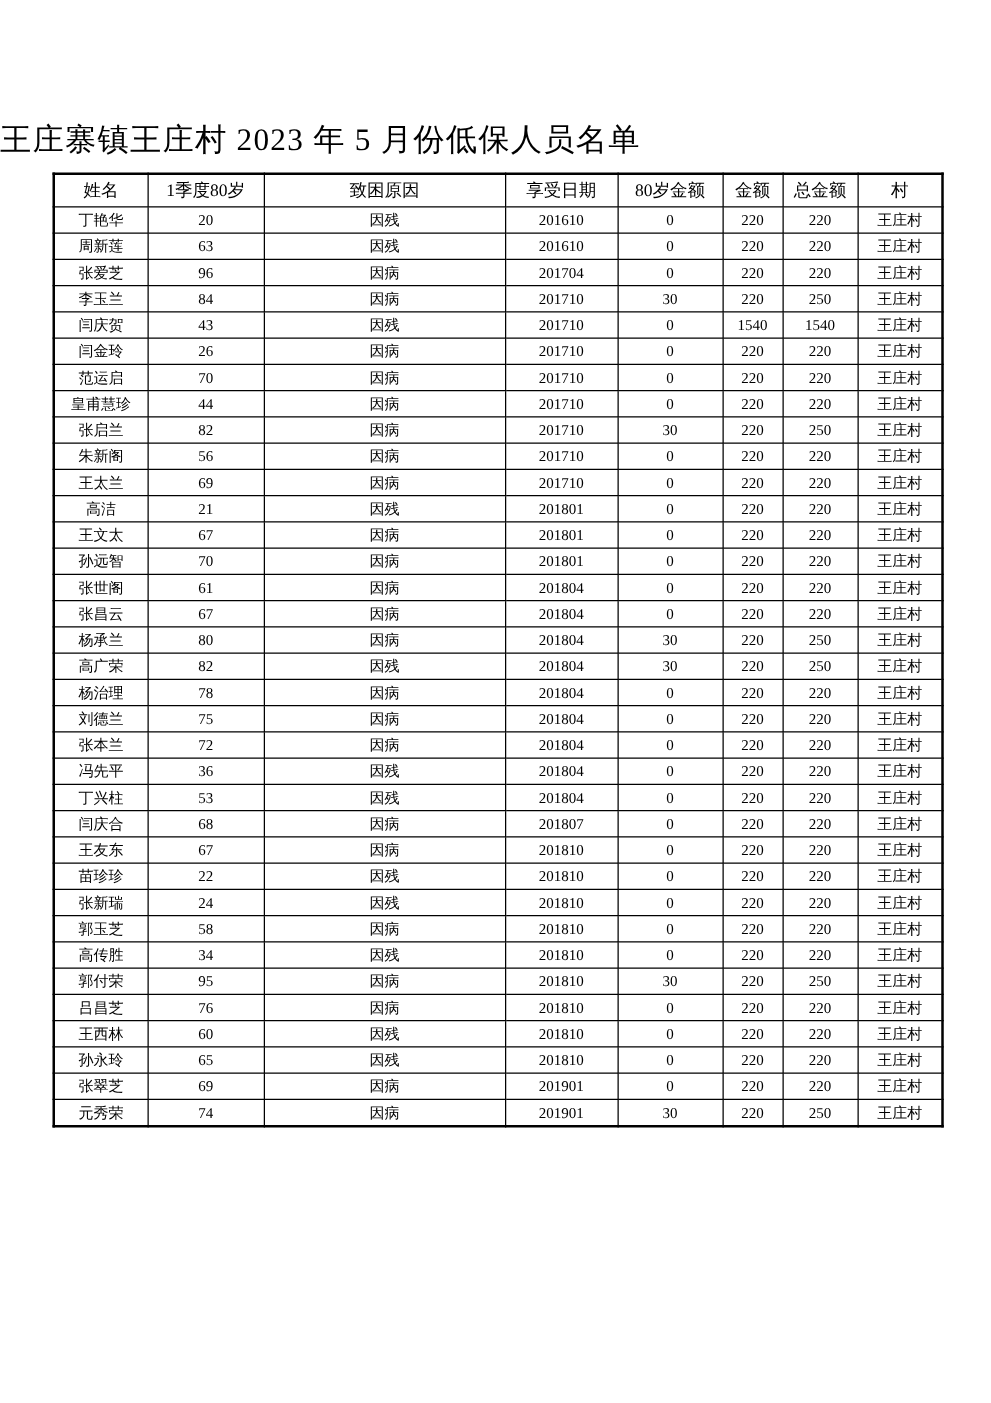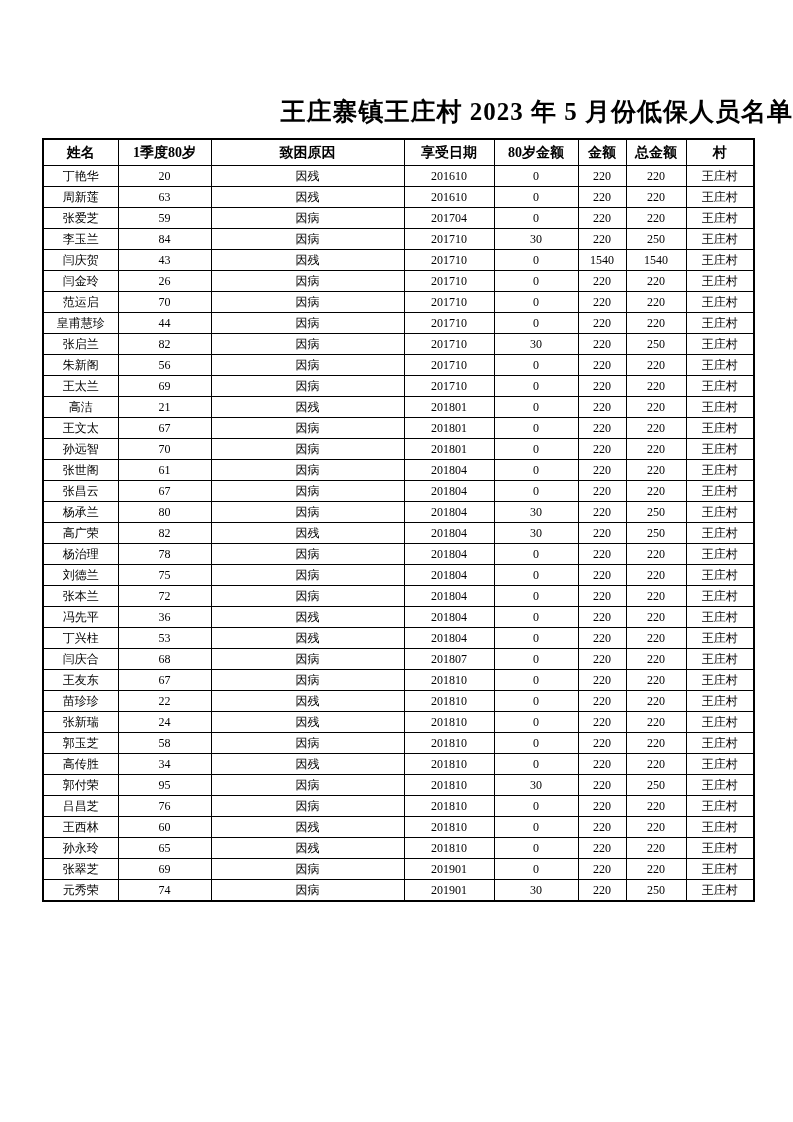--- a/index.html
+++ b/index.html
@@ -10,23 +10,23 @@
     background: #ffffff;
     font-family: "Liberation Serif", "DejaVu Serif", serif;
     color: #000000;
     overflow: hidden;
   }
   .doc-title {
     position: absolute;
     top: 95px;
     left: 0;
     width: 100%;
-    text-align: right;
+    text-align: left;
     font-size: 25px;
-    font-weight: bold;
+    font-weight: normal;
     letter-spacing: 1px;
     white-space: nowrap;
   }
   table.roster {
     position: absolute;
     left: 42px;
     top: 138px;
     width: 711px;
     border-collapse: collapse;
     table-layout: fixed;
@@ -36,21 +36,21 @@
     border: 1px solid #000000;
     text-align: center;
     vertical-align: middle;
     padding: 0;
     overflow: hidden;
     white-space: nowrap;
   }
   table.roster th {
     height: 25px;
     font-size: 14px;
-    font-weight: bold;
+    font-weight: normal;
   }
   table.roster td {
     height: 20px;
     font-size: 12px;
     font-weight: normal;
   }
   col.c-name   { width: 75px; }
   col.c-age    { width: 93px; }
   col.c-cause  { width: 193px; }
   col.c-date   { width: 90px; }
@@ -104,21 +104,21 @@
           <td>63</td>
           <td>因残</td>
           <td>201610</td>
           <td>0</td>
           <td>220</td>
           <td>220</td>
           <td>王庄村</td>
         </tr>
         <tr>
           <td>张爱芝</td>
-          <td>59</td>
+          <td>96</td>
           <td>因病</td>
           <td>201704</td>
           <td>0</td>
           <td>220</td>
           <td>220</td>
           <td>王庄村</td>
         </tr>
         <tr>
           <td>李玉兰</td>
           <td>84</td>

